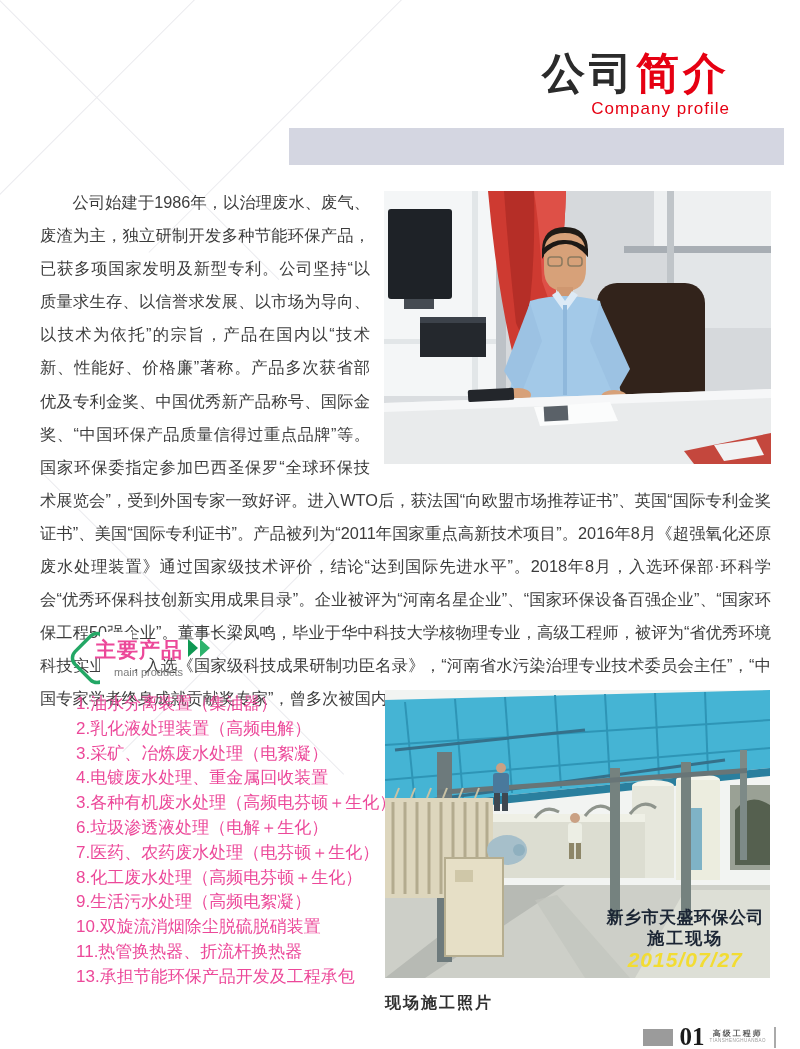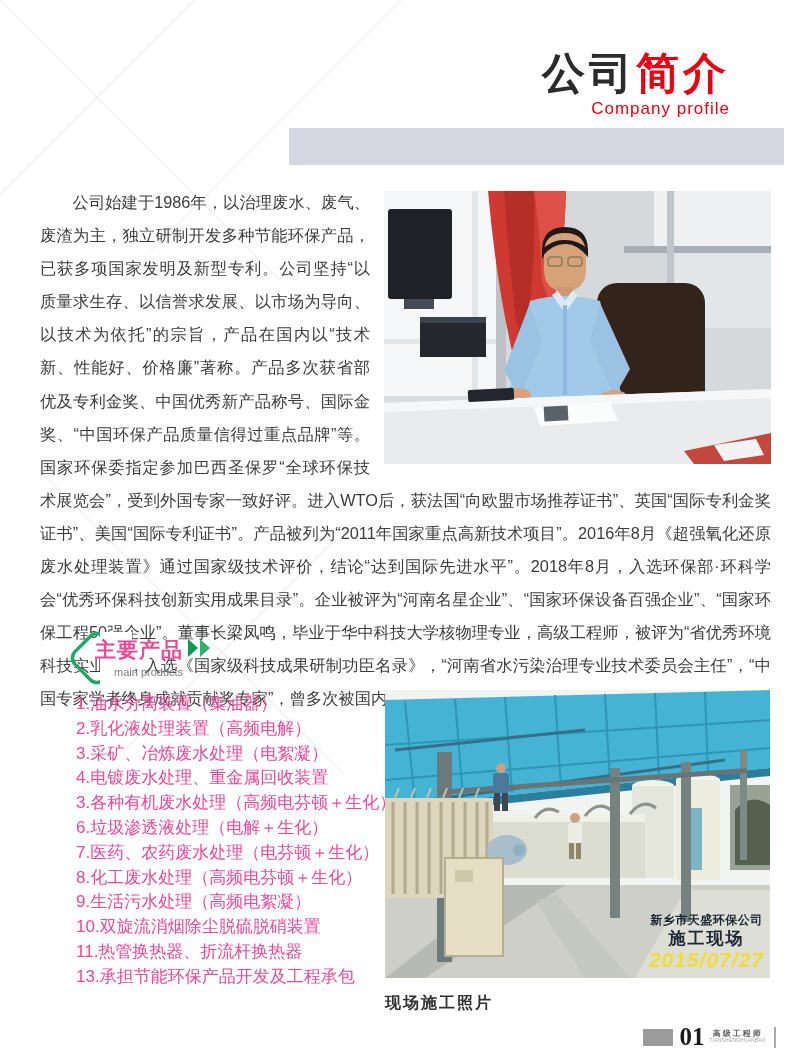--- a/index.html
+++ b/index.html
@@ -23,21 +23,21 @@
   .ph-title{position:absolute;left:27px;top:8px;font-size:21px;font-weight:bold;letter-spacing:1px;color:#ec4899;white-space:nowrap;}
   .ph-sub{position:absolute;left:46px;top:38px;font-size:11px;color:#7b7b7b;white-space:nowrap;}
   .ph-arrows{position:absolute;left:119px;top:11px;}
   
   .products-list{position:absolute;top:692px;left:60px;width:330px;z-index:2;
                  list-style:none;margin:0;padding:0;}
   .products-list li{font-size:17px;line-height:24.8px;color:#ec4899;white-space:nowrap;margin-left:16px;}
   
   .site-photo{position:absolute;top:690px;left:385px;width:385px;height:288px;background:#eef1ee;z-index:2;}
   .site-overlay{position:absolute;right:6px;bottom:8px;text-align:center;line-height:1.25;}
-  .ov-company{font-size:12px;font-weight:bold;color:#1b2534;letter-spacing:0.5px;}
+  .ov-company{font-size:17px;font-weight:bold;color:#1b2534;letter-spacing:0.5px;}
   .ov-scene{font-size:17px;font-weight:bold;color:#1b2534;letter-spacing:2px;}
   .ov-date{font-size:21px;font-weight:bold;font-style:italic;color:#f2dc33;letter-spacing:1px;line-height:1;}
   .site-caption{position:absolute;top:993px;left:385px;width:385px;text-align:left;
                 font-size:16px;font-weight:bold;color:#303030;letter-spacing:2px;z-index:2;}
   
   .footer{position:absolute;top:1023px;right:8px;display:flex;align-items:center;z-index:2;}
   .footer-square{width:30px;height:17px;background:#9b9b9b;margin-right:6px;}
   .page-number{font-family:"Liberation Serif","DejaVu Serif",serif;font-size:25px;font-weight:bold;color:#1a1a1a;}
   .brand{margin-left:5px;text-align:center;line-height:1.1;}
   .brand-cn{font-size:8px;font-weight:bold;color:#5a5a5a;letter-spacing:2px;}

